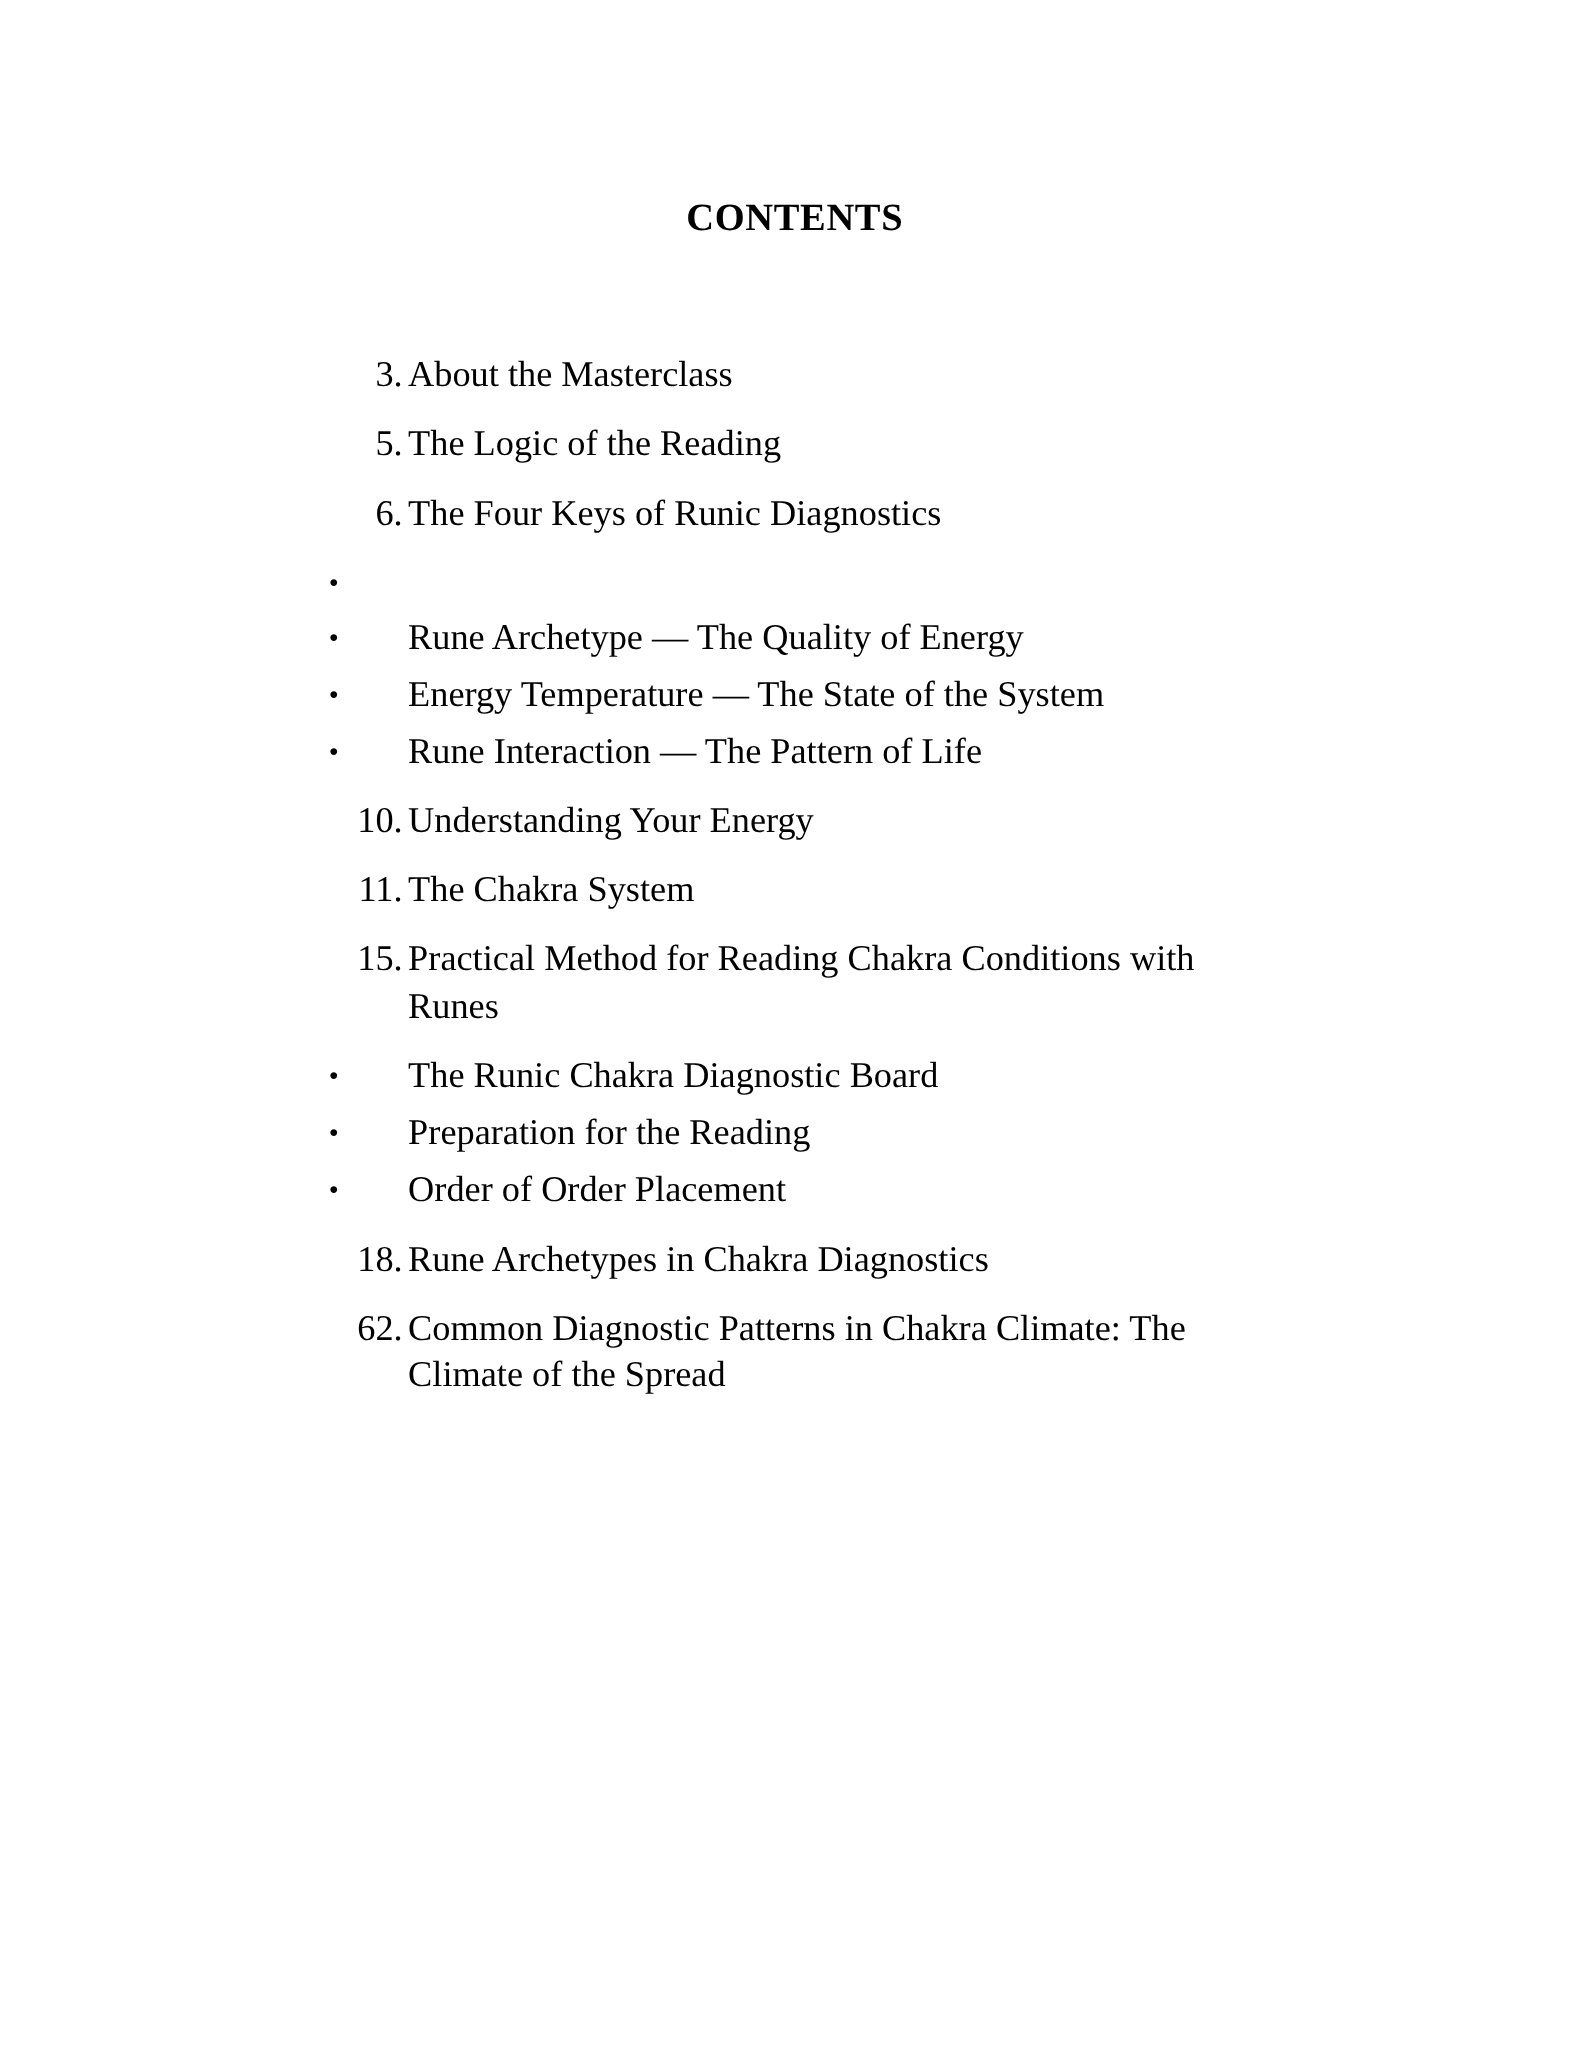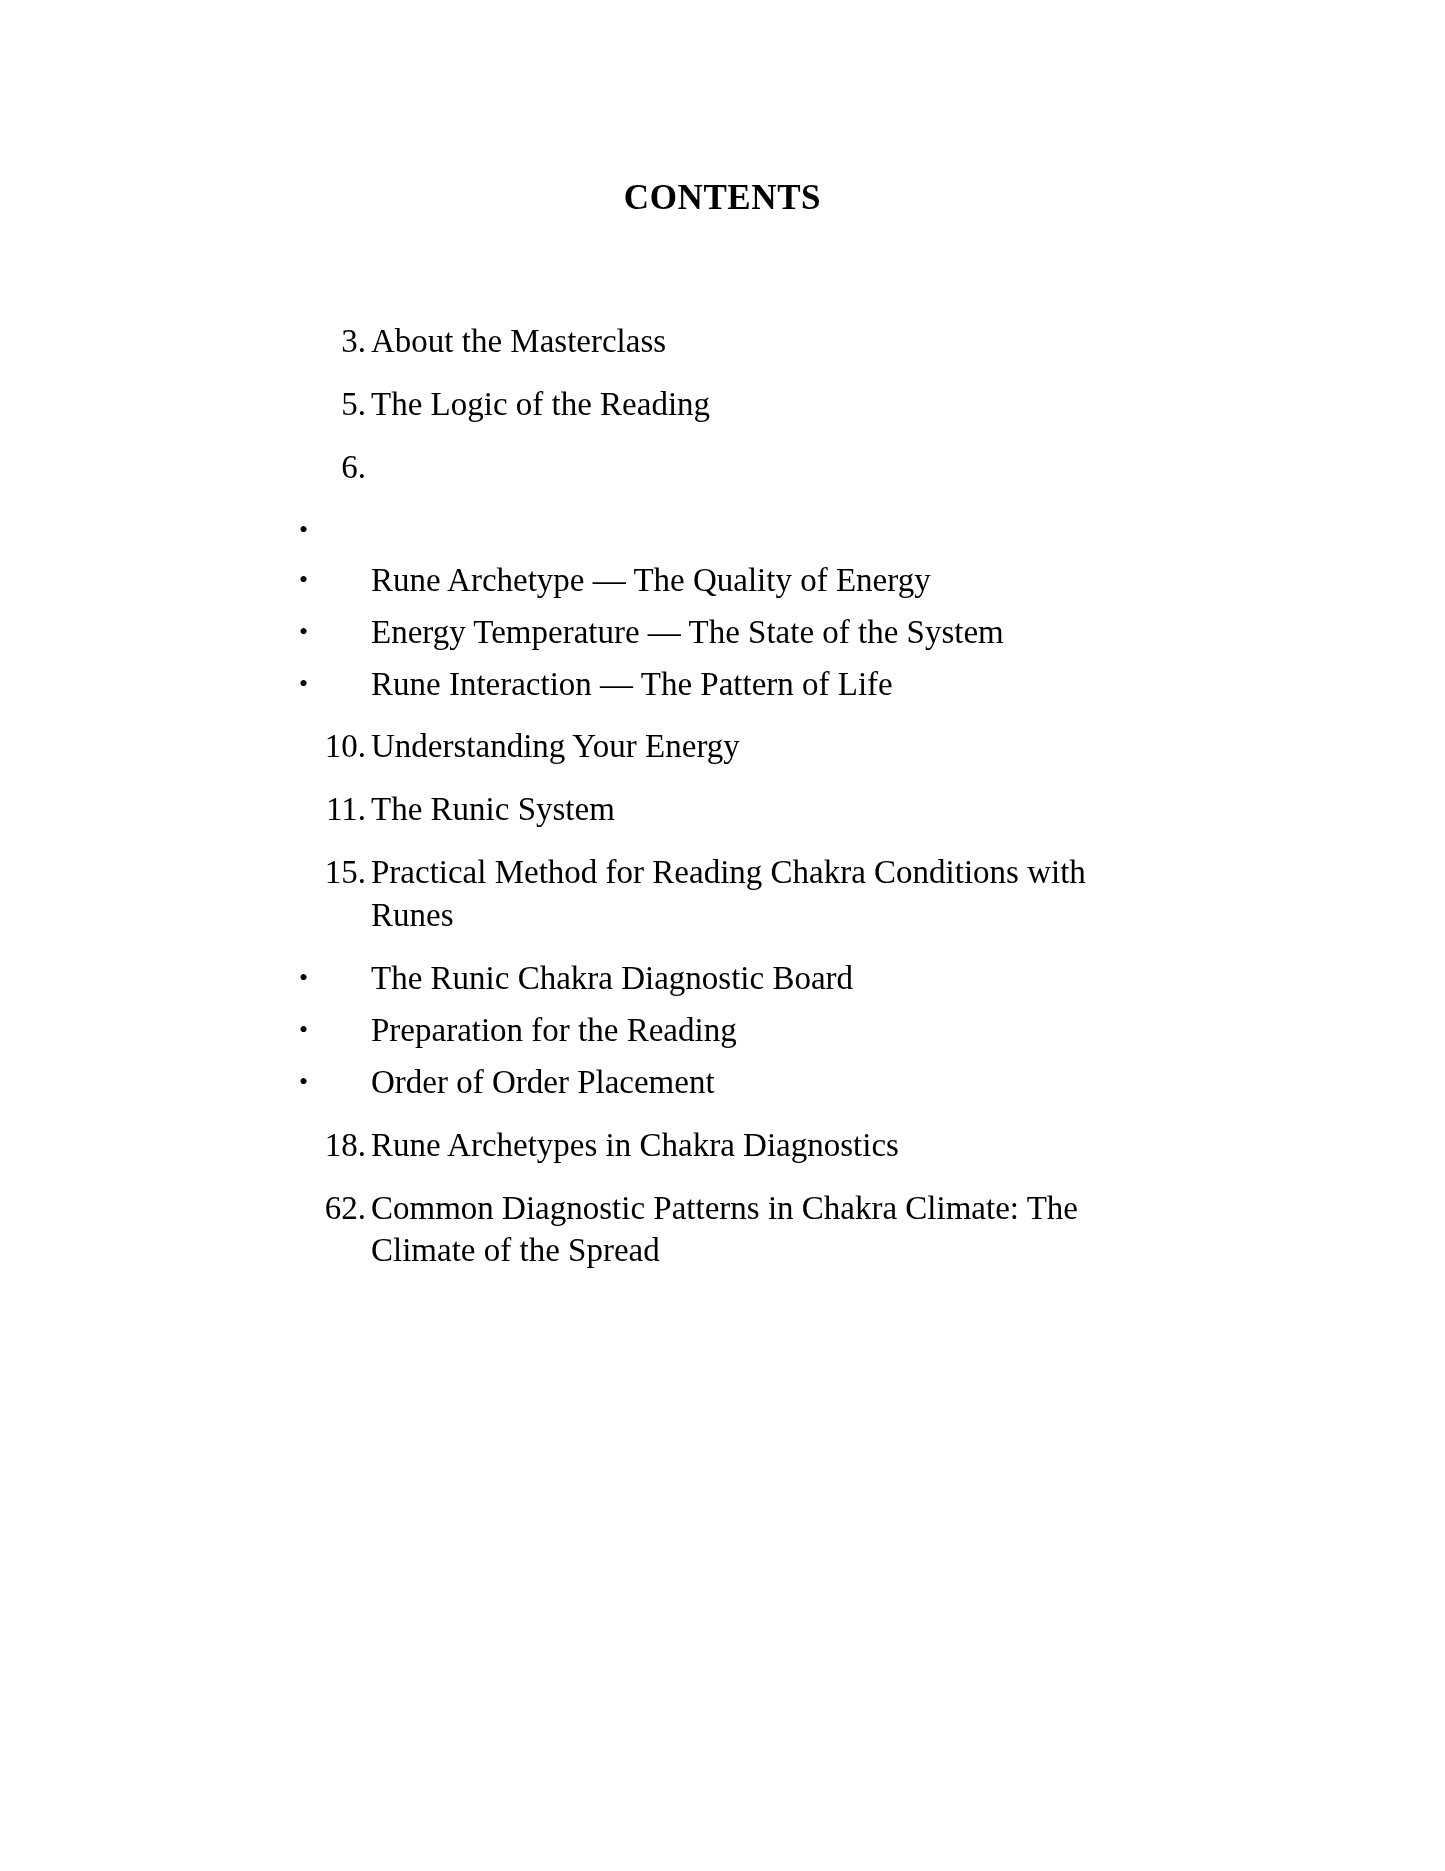--- a/index.html
+++ b/index.html
@@ -96,20 +96,21 @@
       <span class="label">About the Masterclass</span>
     </li>
 
     <li class="toc-entry entry-numbered">
       <span class="marker">5.</span>
       <span class="label">The Logic of the Reading</span>
     </li>
 
     <li class="toc-entry entry-numbered">
       <span class="marker">6.</span>
+      <span class="label">The Four Keys of Runic Diagnostics</span>
     </li>
 
     <li class="toc-entry entry-bullet">
       <span class="marker">•</span>
     </li>
 
     <li class="toc-entry entry-bullet">
       <span class="marker">•</span>
       <span class="label">Rune Archetype — The Quality of Energy</span>
     </li>
@@ -124,21 +125,21 @@
       <span class="label">Rune Interaction — The Pattern of Life</span>
     </li>
 
     <li class="toc-entry entry-numbered">
       <span class="marker">10.</span>
       <span class="label">Understanding Your Energy</span>
     </li>
 
     <li class="toc-entry entry-numbered">
       <span class="marker">11.</span>
-      <span class="label">The Runic System</span>
+      <span class="label">The Chakra System</span>
     </li>
 
     <li class="toc-entry entry-numbered">
       <span class="marker">15.</span>
       <span class="label">Practical Method for Reading Chakra Conditions with Runes</span>
     </li>
 
     <li class="toc-entry entry-bullet">
       <span class="marker">•</span>
       <span class="label">The Runic Chakra Diagnostic Board</span>

